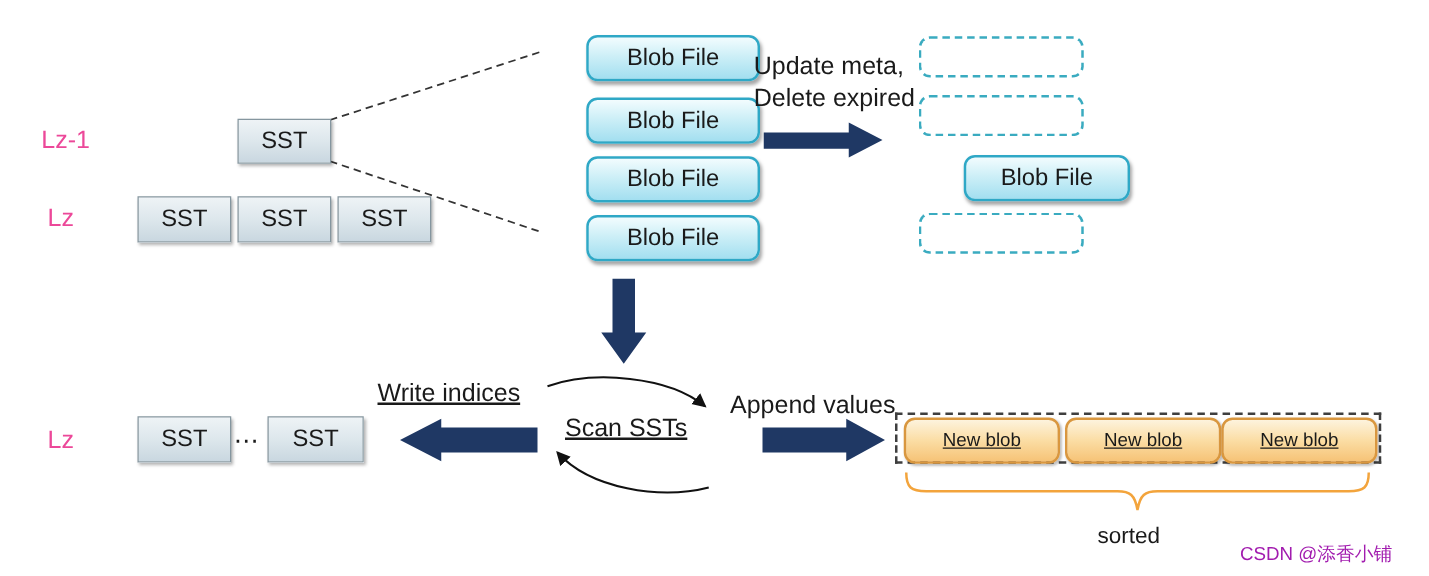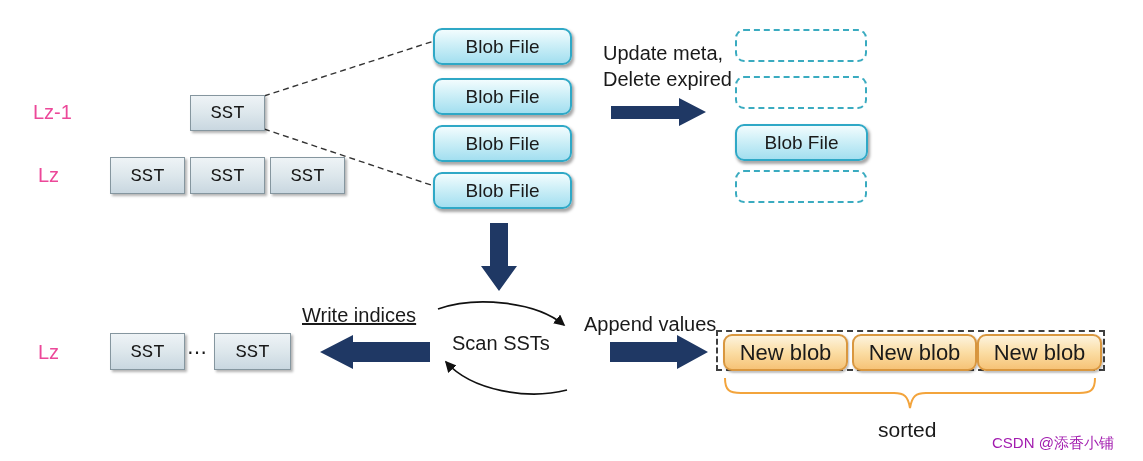--- a/index.html
+++ b/index.html
@@ -9,51 +9,52 @@
   }
   .abs{position:absolute;}
   .lvl-label{font-size:20px;color:#ec4899;}
   
   .sst{
     display:flex;align-items:center;justify-content:center;
     width:73px;height:35px;font-size:19px;
     background:linear-gradient(180deg,#eef3f6 0%,#dde7ec 50%,#c9d7e0 100%);
     border:1px solid #85969f;
     box-shadow:1.5px 2px 2.5px rgba(0,0,0,0.30);
-    font-family:Liberation Mono, monospace;
   }
   
   .blob{
     display:flex;align-items:center;justify-content:center;
     width:135px;height:33px;font-size:19px;
     background:linear-gradient(180deg,#f2fcfe 0%,#cdeff7 45%,#a3dff0 100%);
     border:2px solid #2fa8c6;border-radius:9px;
     box-shadow:1.5px 2.5px 3px rgba(0,0,0,0.35);
+    margin-left:36px;
   }
   
   .dashed-slot{
     width:128px;height:29px;background:#ffffff;
     border:2px dashed #3aabc0;border-radius:9px;
   }
   
   .newblob{
     display:flex;align-items:center;justify-content:center;
-    width:121px;height:33px;font-size:22px;
+    width:121px;height:33px;font-size:15px;
     background:linear-gradient(180deg,#fdf3dd 0%,#fbdda4 50%,#f6c377 100%);
     border:2px solid #d9973f;border-radius:9px;
     box-shadow:1px 1.5px 2px rgba(0,0,0,0.25);
+    text-decoration:underline;
   }
   
   .dashed-container{
     width:385px;height:37px;background:transparent;
     border:2px dashed #3f3f3f;
   }
   .note{font-size:20px;line-height:26px;color:#1a1a1a;}
   .ellipsis{font-size:20px;letter-spacing:1px;color:#1a1a1a;}
-  .sorted-label{font-size:21px;color:#1a1a1a;}
+  .sorted-label{font-size:18px;color:#1a1a1a;}
   .watermark{font-size:15px;color:#a21caf;}
   svg.overlay{position:absolute;left:0;top:0;pointer-events:none;}
 </style>
 </head>
 <body>
 
 <div id="canvas">
 
   <svg class="overlay" width="1143" height="461" viewBox="0 0 1143 461">
     <defs>
@@ -107,21 +108,21 @@
 
 
   <div class="abs lvl-label" style="left:38px;top:341px;">Lz</div>
 
   <div class="abs sst" style="left:110px;top:333px;">SST</div>
   <div class="abs ellipsis" style="left:187px;top:340px;">⋯</div>
   <div class="abs sst" style="left:214px;top:333px;width:75px;">SST</div>
 
   <div class="abs note" style="left:302px;top:302px;text-decoration:underline;">Write indices</div>
 
-  <div class="abs note" style="left:452px;top:330px;">Scan SSTs</div>
+  <div class="abs note" style="left:452px;top:330px;text-decoration:underline;">Scan SSTs</div>
 
   <div class="abs note" style="left:584px;top:311px;">Append values</div>
 
   <div class="abs dashed-container" style="left:716px;top:330px;"></div>
   <div class="abs newblob" style="left:723px;top:334px;">New blob</div>
   <div class="abs newblob" style="left:852px;top:334px;">New blob</div>
   <div class="abs newblob" style="left:977px;top:334px;">New blob</div>
 
   <div class="abs sorted-label" style="left:878px;top:418px;">sorted</div>
 

